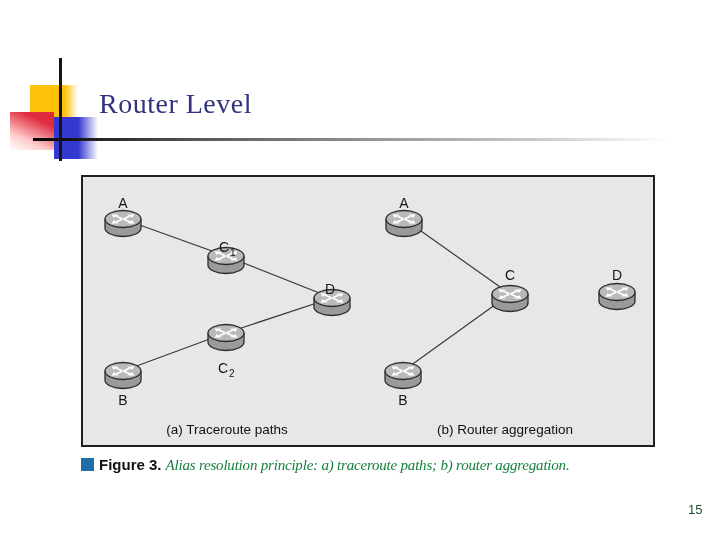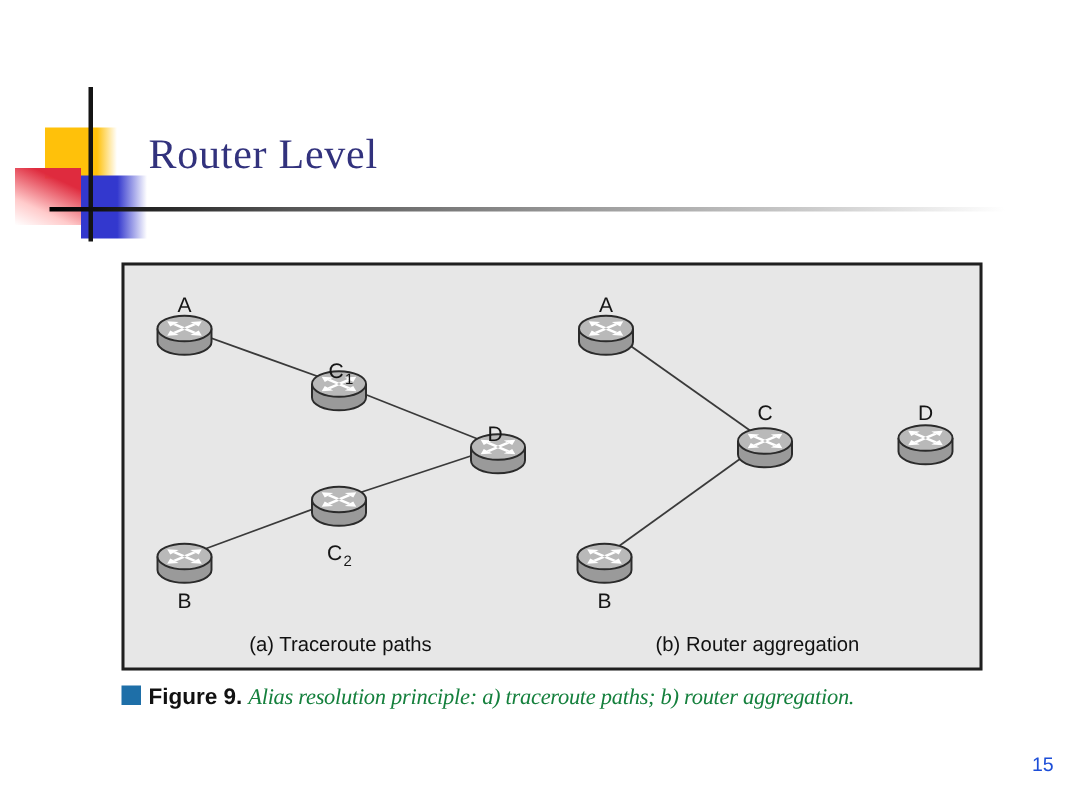--- a/index.html
+++ b/index.html
@@ -58,21 +58,21 @@
   .fig-label {
     font-family:"Liberation Sans", sans-serif; font-weight:bold; font-size:15px;
   }
   .fig-text {
     font-family:"Liberation Serif", serif; font-style:italic; font-size:15px;
     margin-left:4px; letter-spacing:-0.2px; color:#15803d;
   }
 
   .page-number {
     position:absolute; left:688px; top:502px;
-    font-family:"Liberation Sans", sans-serif; font-size:13px; color:#1d4ed8;
+    font-family:"Liberation Sans", sans-serif; font-size:13px; color:#14532d;
   }
 </style>
 </head>
 <body>
 
 <div class="slide">
 
   <div class="decor-yellow"></div>
   <div class="decor-blue"></div>
   <div class="decor-red"></div>
@@ -143,17 +143,17 @@
       <text class="node-label" x="427" y="103" text-anchor="middle">C</text>
       <text class="node-label" x="534" y="103" text-anchor="middle">D</text>
       <text class="node-label" x="320" y="228" text-anchor="middle">B</text>
 
       <text class="panel-caption" x="144" y="257" text-anchor="middle">(a) Traceroute paths</text>
       <text class="panel-caption" x="422" y="257" text-anchor="middle">(b) Router aggregation</text>
     </svg>
   </div>
 
   <div class="fig-caption">
-    <span class="fig-bullet"></span><span class="fig-label">Figure 9.</span><span class="fig-text">Alias resolution principle: a) traceroute paths; b) router aggregation.</span>
+    <span class="fig-bullet"></span><span class="fig-label">Figure 3.</span><span class="fig-text">Alias resolution principle: a) traceroute paths; b) router aggregation.</span>
   </div>
 
   <div class="page-number">15</div>
 </div>
 
 </body></html>

